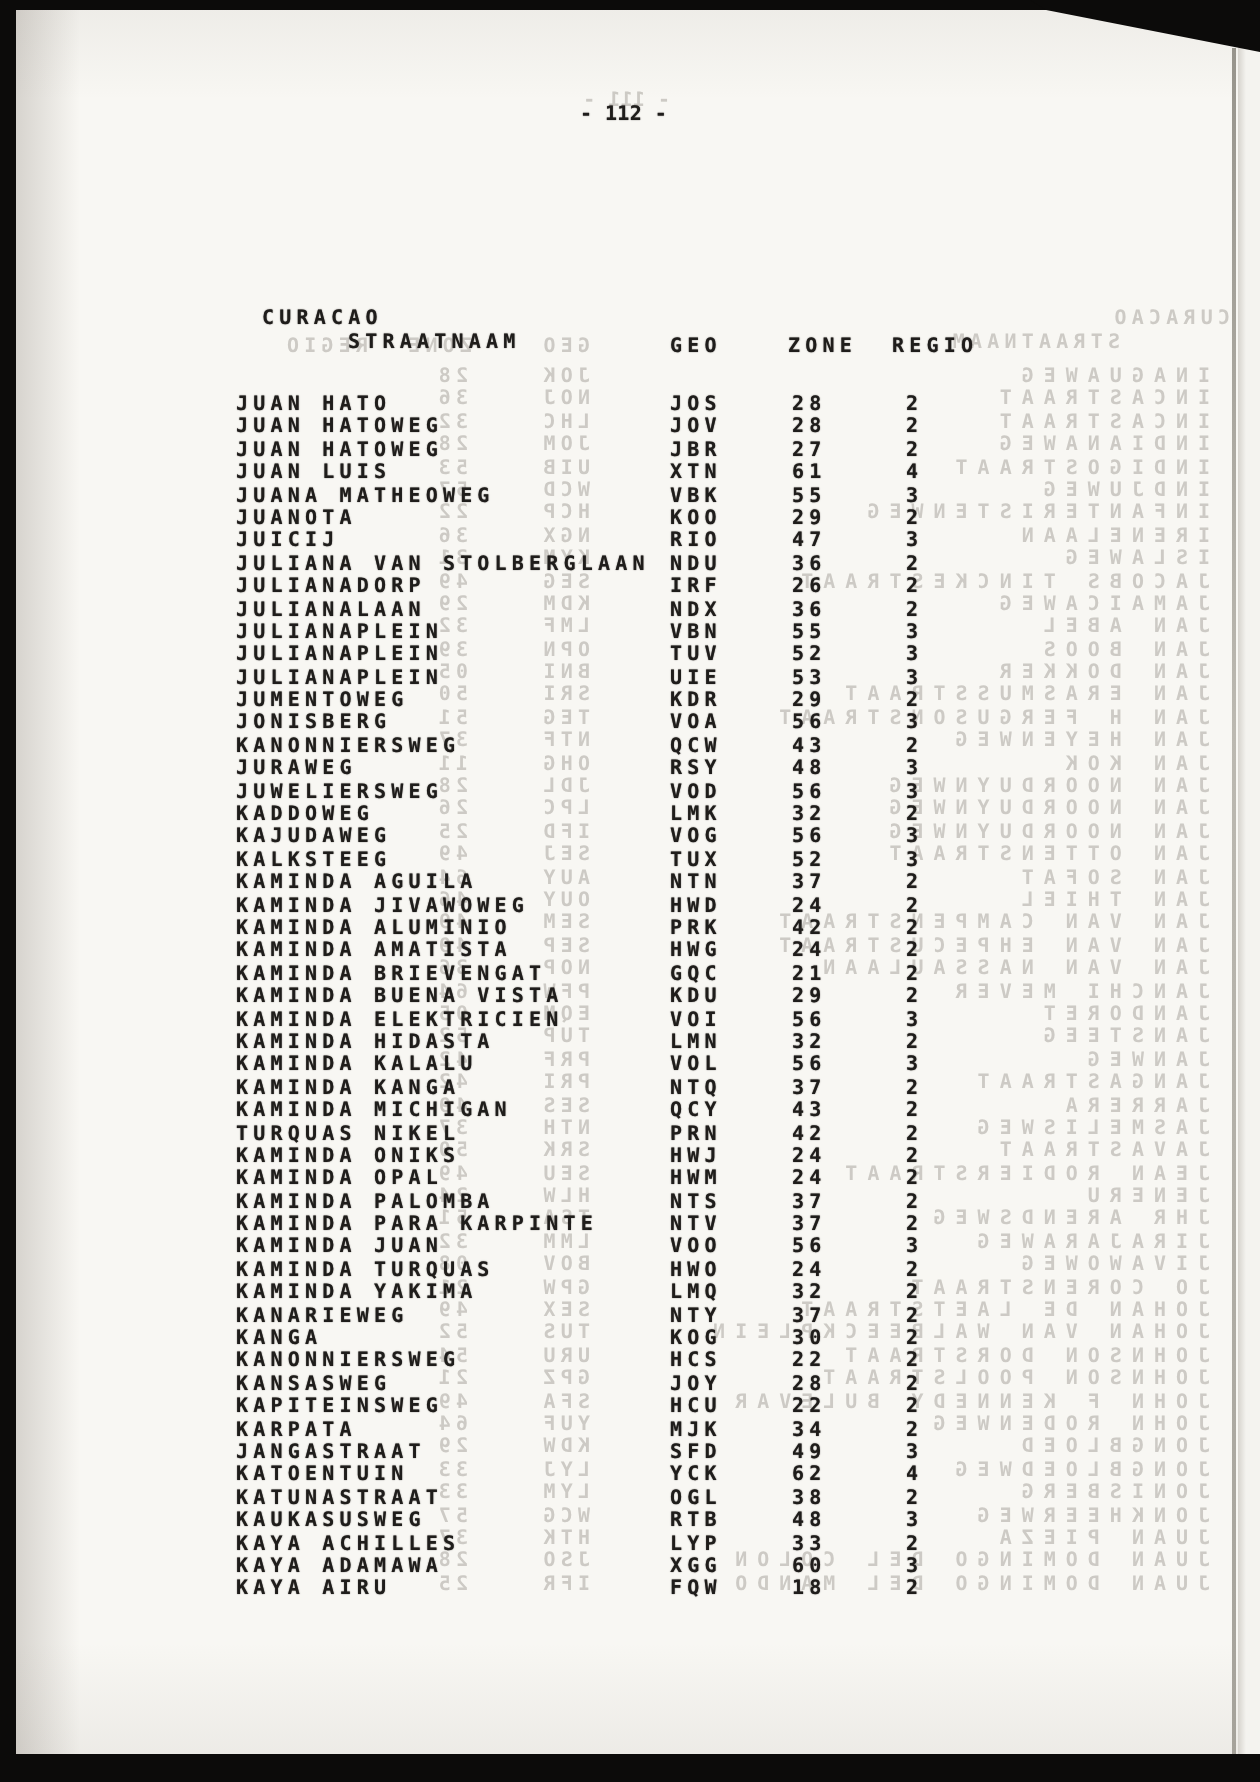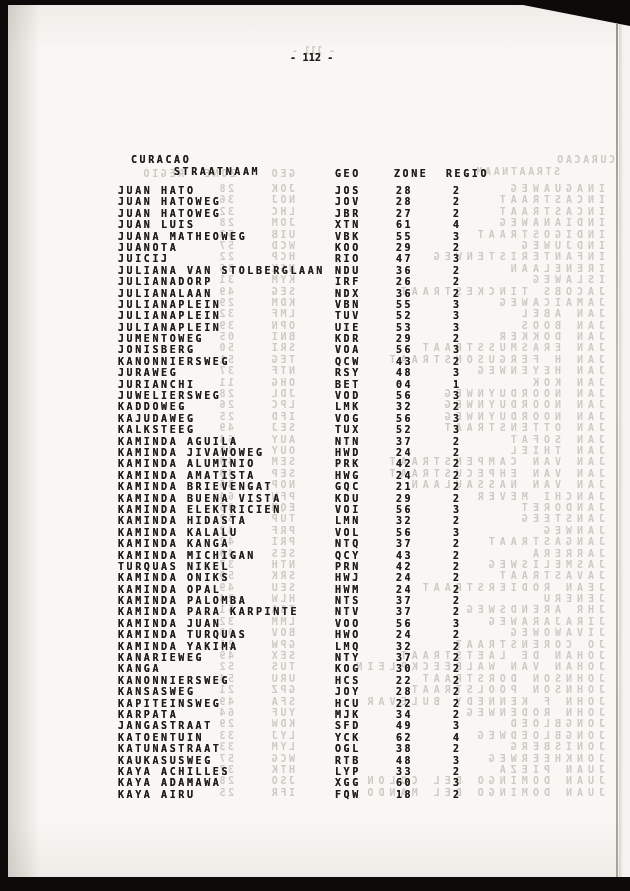--- a/index.html
+++ b/index.html
@@ -23,21 +23,21 @@
     white-space:pre;
   }
   
   .content{position:absolute;inset:0;z-index:3;}
   .pagenum{left:290px;top:53px;letter-spacing:.2px;}
   .curacao{left:131px;top:155px;}
   .straat{left:174px;top:167px;}
   .h-geo{left:335px;top:169px;}
   .h-zone{left:394px;top:169px;}
   .h-regio{left:446px;top:169px;}
-  .rows{position:absolute;left:0;right:0;top:186px;}
+  .rows{position:absolute;left:0;right:0;top:198px;}
   .row{position:relative;height:11.4px;}
   .row .tw{top:0;}
   .c-name{left:118px;}
   .c-geo{left:335px;}
   .c-zone{left:396px;}
   .c-regio{left:453px;}
   
   .ghost{
     position:absolute;inset:0;z-index:2;
     transform:scaleX(-1);
@@ -449,26 +449,20 @@
         <span class="tw c-zone">43</span>
         <span class="tw c-regio">2</span>
       </div>
       <div class="row">
         <span class="tw c-name">JURAWEG</span>
         <span class="tw c-geo">RSY</span>
         <span class="tw c-zone">48</span>
         <span class="tw c-regio">3</span>
       </div>
       <div class="row">
-        <span class="tw c-name">JURIANCHI</span>
-        <span class="tw c-geo">BET</span>
-        <span class="tw c-zone">04</span>
-        <span class="tw c-regio">1</span>
-      </div>
-      <div class="row">
         <span class="tw c-name">JUWELIERSWEG</span>
         <span class="tw c-geo">VOD</span>
         <span class="tw c-zone">56</span>
         <span class="tw c-regio">3</span>
       </div>
       <div class="row">
         <span class="tw c-name">KADDOWEG</span>
         <span class="tw c-geo">LMK</span>
         <span class="tw c-zone">32</span>
         <span class="tw c-regio">2</span>

